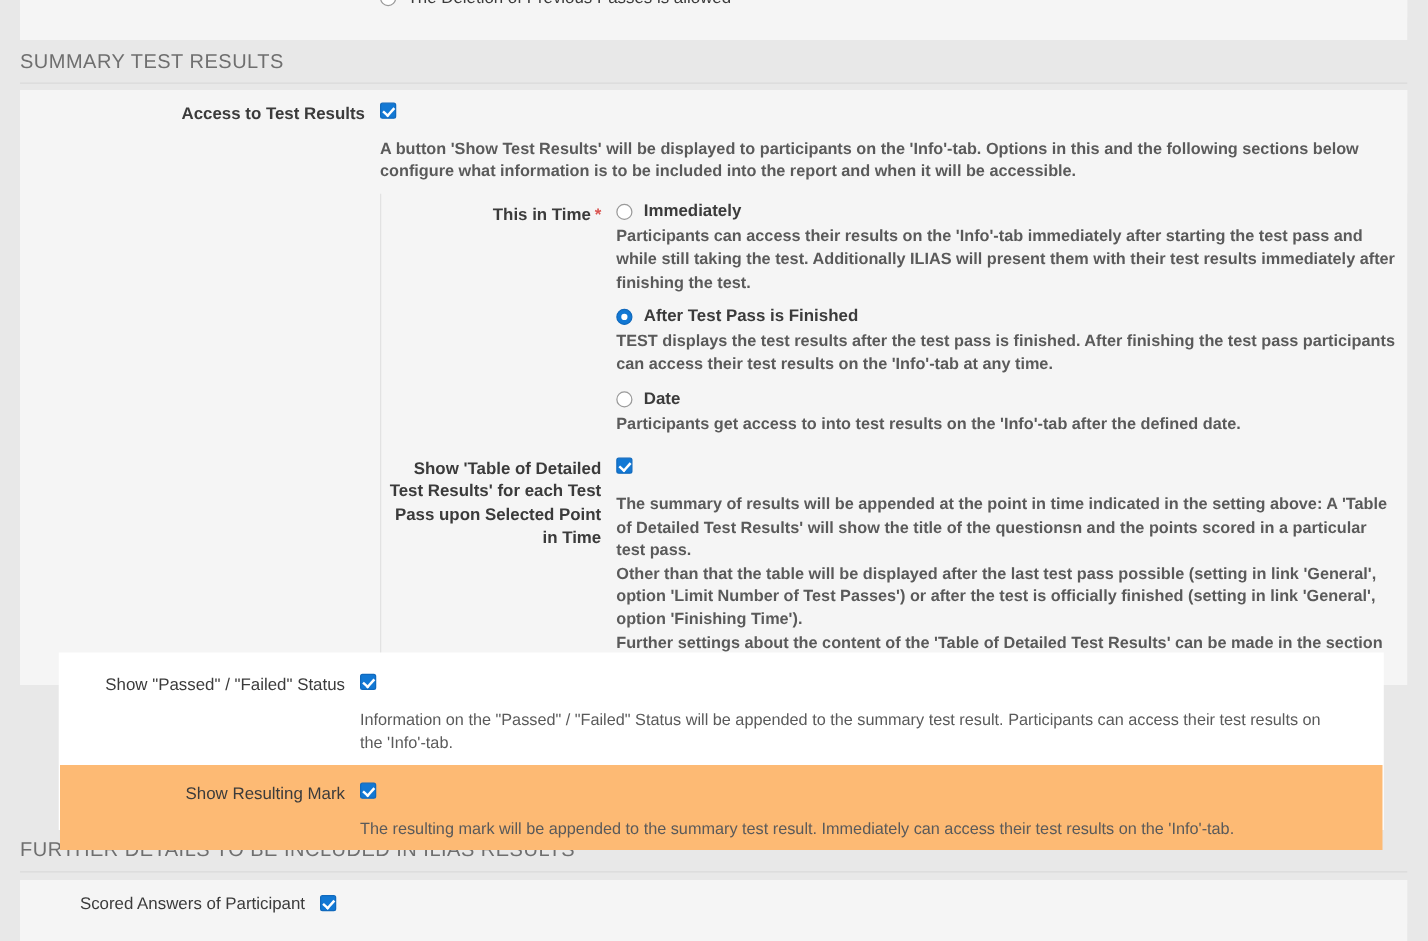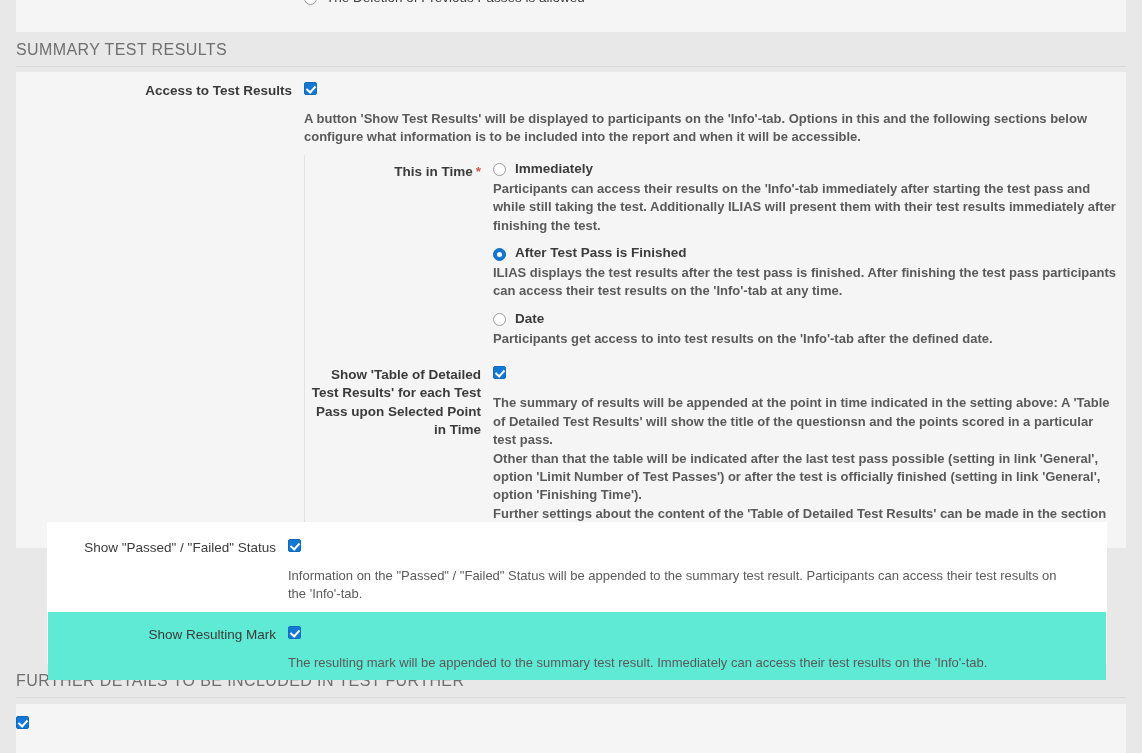--- a/index.html
+++ b/index.html
@@ -110,21 +110,21 @@
     content: "";
     display: block;
     width: 5px;
     height: 5px;
     border-radius: 50%;
     background: #fff;
     margin: 3px 0 0 3px;
   }
   .opt-row {
     display: flex;
-    align-items: center;
+    align-items: flex-start;
     gap: 9px;
   }
   .opt-label {
     font-size: 13.5px;
     color: #3b3b3b;
     line-height: 1.1;
     margin-top: -1px;
   }
   .opt-block { margin-bottom: 2px; }
   .opt-desc {
@@ -230,72 +230,73 @@
               <span class="opt-label">Immediately</span>
             </div>
             <div class="opt-desc">Participants can access their results on the 'Info'-tab immediately after starting the test pass and while still taking the test. Additionally ILIAS will present them with their test results immediately after finishing the test.</div>
           </div>
 
           <div class="opt-block">
             <div class="opt-row">
               <span class="rb checked"></span>
               <span class="opt-label">After Test Pass is Finished</span>
             </div>
-            <div class="opt-desc">ILIAS displays the test results after the test pass is finished. After finishing the test pass participants can access their test results on the 'Info'-tab at any time.</div>
+            <div class="opt-desc">TEST displays the test results after the test pass is finished. After finishing the test pass participants can access their test results on the 'Info'-tab at any time.</div>
           </div>
 
           <div class="opt-block">
             <div class="opt-row">
               <span class="rb"></span>
               <span class="opt-label">Date</span>
             </div>
             <div class="opt-desc" style="margin-bottom:6px;">Participants get access to into test results on the 'Info'-tab after the defined date.</div>
           </div>
 
         </div>
       </div>
 
       <div class="nest-row">
         <div class="nest-label" style="padding-top:6px;">Show 'Table of Detailed Test Results' for each Test Pass upon Selected Point in Time</div>
         <div class="nest-field" style="padding-top:6px;">
           <span class="cb"></span>
           <div class="desc">
             <p>The summary of results will be appended at the point in time indicated in the setting above: A 'Table of Detailed Test Results' will show the title of the questionsn and the points scored in a particular test pass.</p>
-            <p>Other than that the table will be indicated after the last test pass possible (setting in link 'General', option 'Limit Number of Test Passes') or after the test is officially finished (setting in link 'General', option 'Finishing Time').</p>
+            <p>Other than that the table will be displayed after the last test pass possible (setting in link 'General', option 'Limit Number of Test Passes') or after the test is officially finished (setting in link 'General', option 'Finishing Time').</p>
             <p>Further settings about the content of the 'Table of Detailed Test Results' can be made in the section 'Further Details to be Included in Test Results' of this form.</p>
           </div>
         </div>
       </div>
 
     </div>
   </div>
 
   <div class="highlight" style="position:absolute; left:48px; top:523px; width:1058px; height:140px;">
     <div class="row" style="background:#ffffff;">
       <div class="label-col" style="width:240px; flex:0 0 240px; padding-top:16px;">Show "Passed" / "Failed" Status</div>
       <div class="field-col" style="padding-top:16px;">
         <span class="cb"></span>
         <div class="desc" style="max-width:790px;">Information on the "Passed" / "Failed" Status will be appended to the summary test result. Participants can access their test results on the 'Info'-tab.</div>
       </div>
     </div>
-    <div class="row" style="background:#5eead4;">
+    <div class="row" style="background:#fdba74;">
       <div class="label-col" style="width:240px; flex:0 0 240px; padding-top:14px;">Show Resulting Mark</div>
       <div class="field-col" style="padding-top:14px;">
         <span class="cb"></span>
         <div class="desc" style="max-width:790px;">The resulting mark will be appended to the summary test result. Immediately can access their test results on the 'Info'-tab.</div>
       </div>
     </div>
   </div>
 
   <div class="full-gray" style="position:absolute; left:0; top:663px; width:1142px;">
-    <div class="section-head" style="width:1110px;">FURTHER DETAILS TO BE INCLUDED IN TEST FURTHER</div>
+    <div class="section-head" style="width:1110px;">FURTHER DETAILS TO BE INCLUDED IN ILIAS RESULTS</div>
   </div>
 
   <div class="form-area" style="top:704px; width:1110px; height:49px; overflow:hidden;">
     <div class="row">
+      <div class="label-col" style="width:240px; flex:0 0 240px; padding-top:10px;">Scored Answers of Participant</div>
       <div class="field-col" style="padding-top:12px;">
         <span class="cb"></span>
       </div>
     </div>
   </div>
 
   <div class="gray-gutter-left"></div>
   <div class="gray-gutter-right"></div>
 
 </div>

